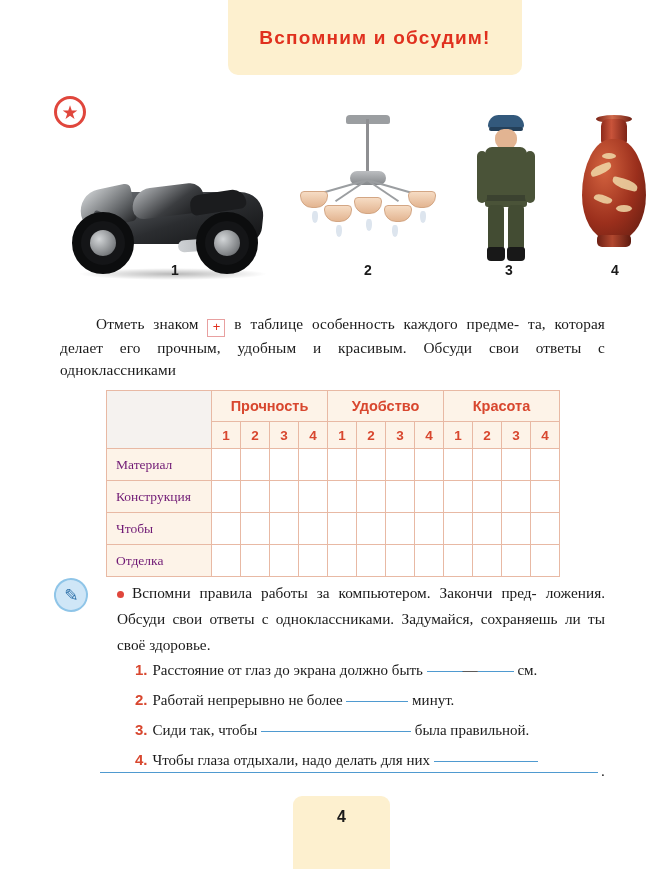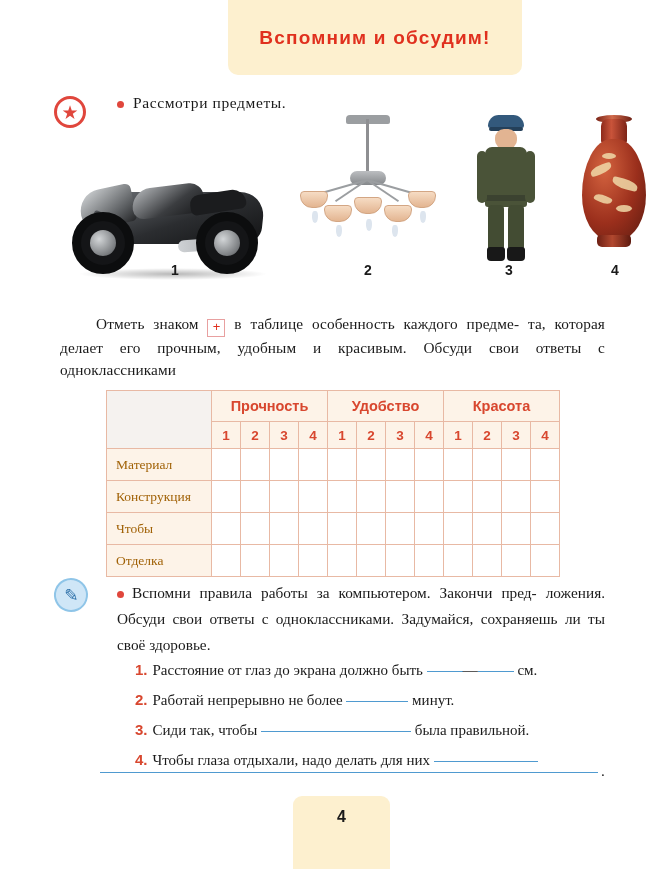--- a/index.html
+++ b/index.html
@@ -376,21 +376,21 @@
     font-size: 13.5px;
     font-weight: bold;
     color: #d8472f;
     background: #fdf3e8;
   }
   .tbl .row-label {
     height: 31px;
     text-align: left;
     padding-left: 9px;
     font-size: 13.5px;
-    color: #a16207;
+    color: #701a75;
     background: #fdf3e8;
     font-family: "Liberation Serif", serif;
   }
   .tbl .cell {
     height: 31px;
     width: 28px;
     background: #ffffff;
   }
 
   
@@ -491,23 +491,20 @@
 <div class="page">
 
   <div class="banner">
     <div class="banner-title">Вспомним  и  обсудим!</div>
   </div>
 
   <div class="star-badge">
     <span class="star">★</span>
   </div>
 
-  <div class="task1-line">
-    <span class="bullet-dot"></span><span>Рассмотри  предметы.</span>
-  </div>
 
   <div class="figures">
 
     <div class="fig fig-moto">
       <div class="moto-shadow"></div>
       <div class="moto-body"></div>
       <div class="moto-front"></div>
       <div class="moto-fork"></div>
       <div class="moto-tank"></div>
       <div class="moto-seat"></div>

